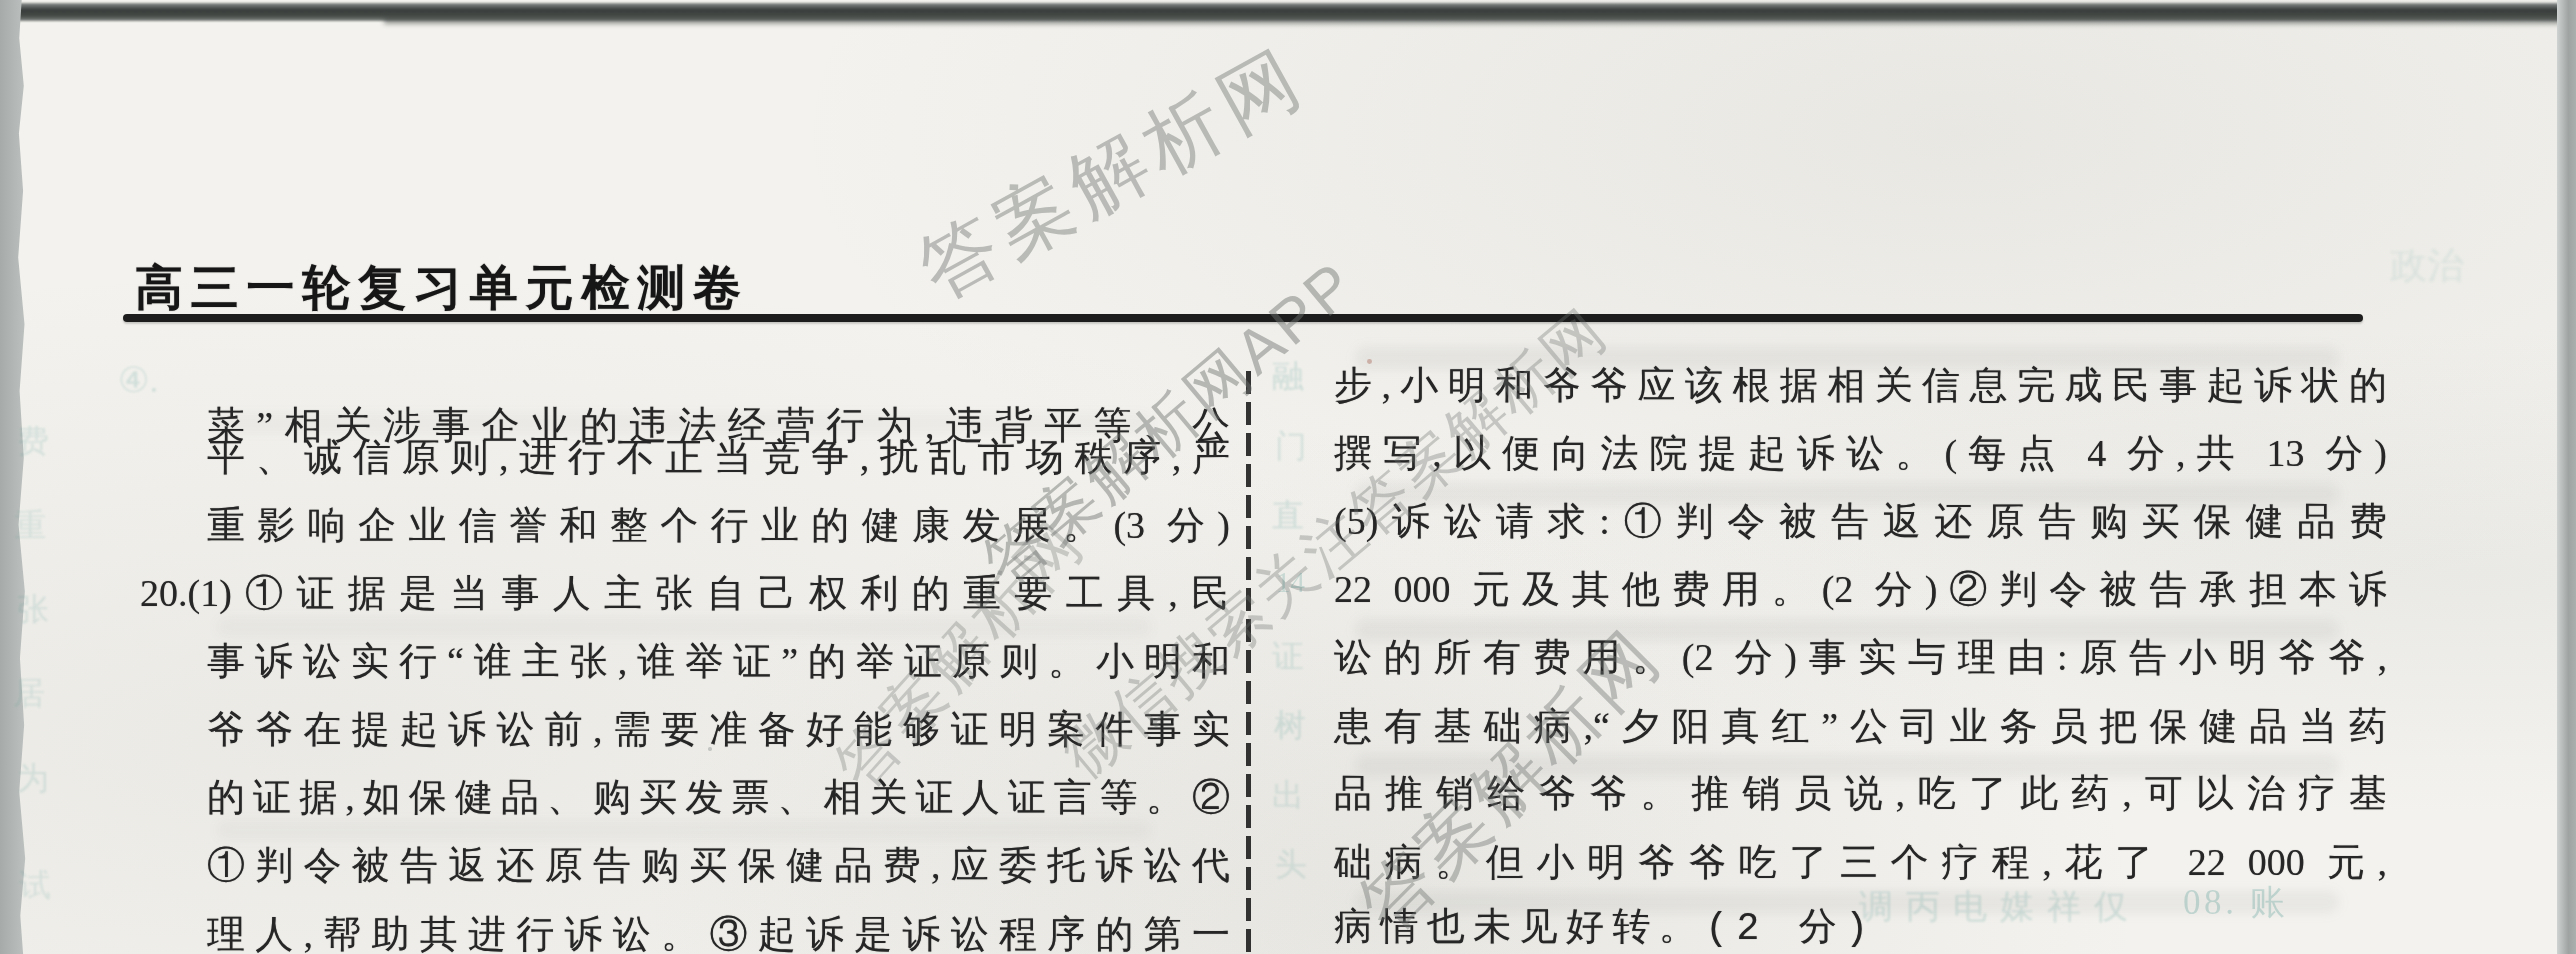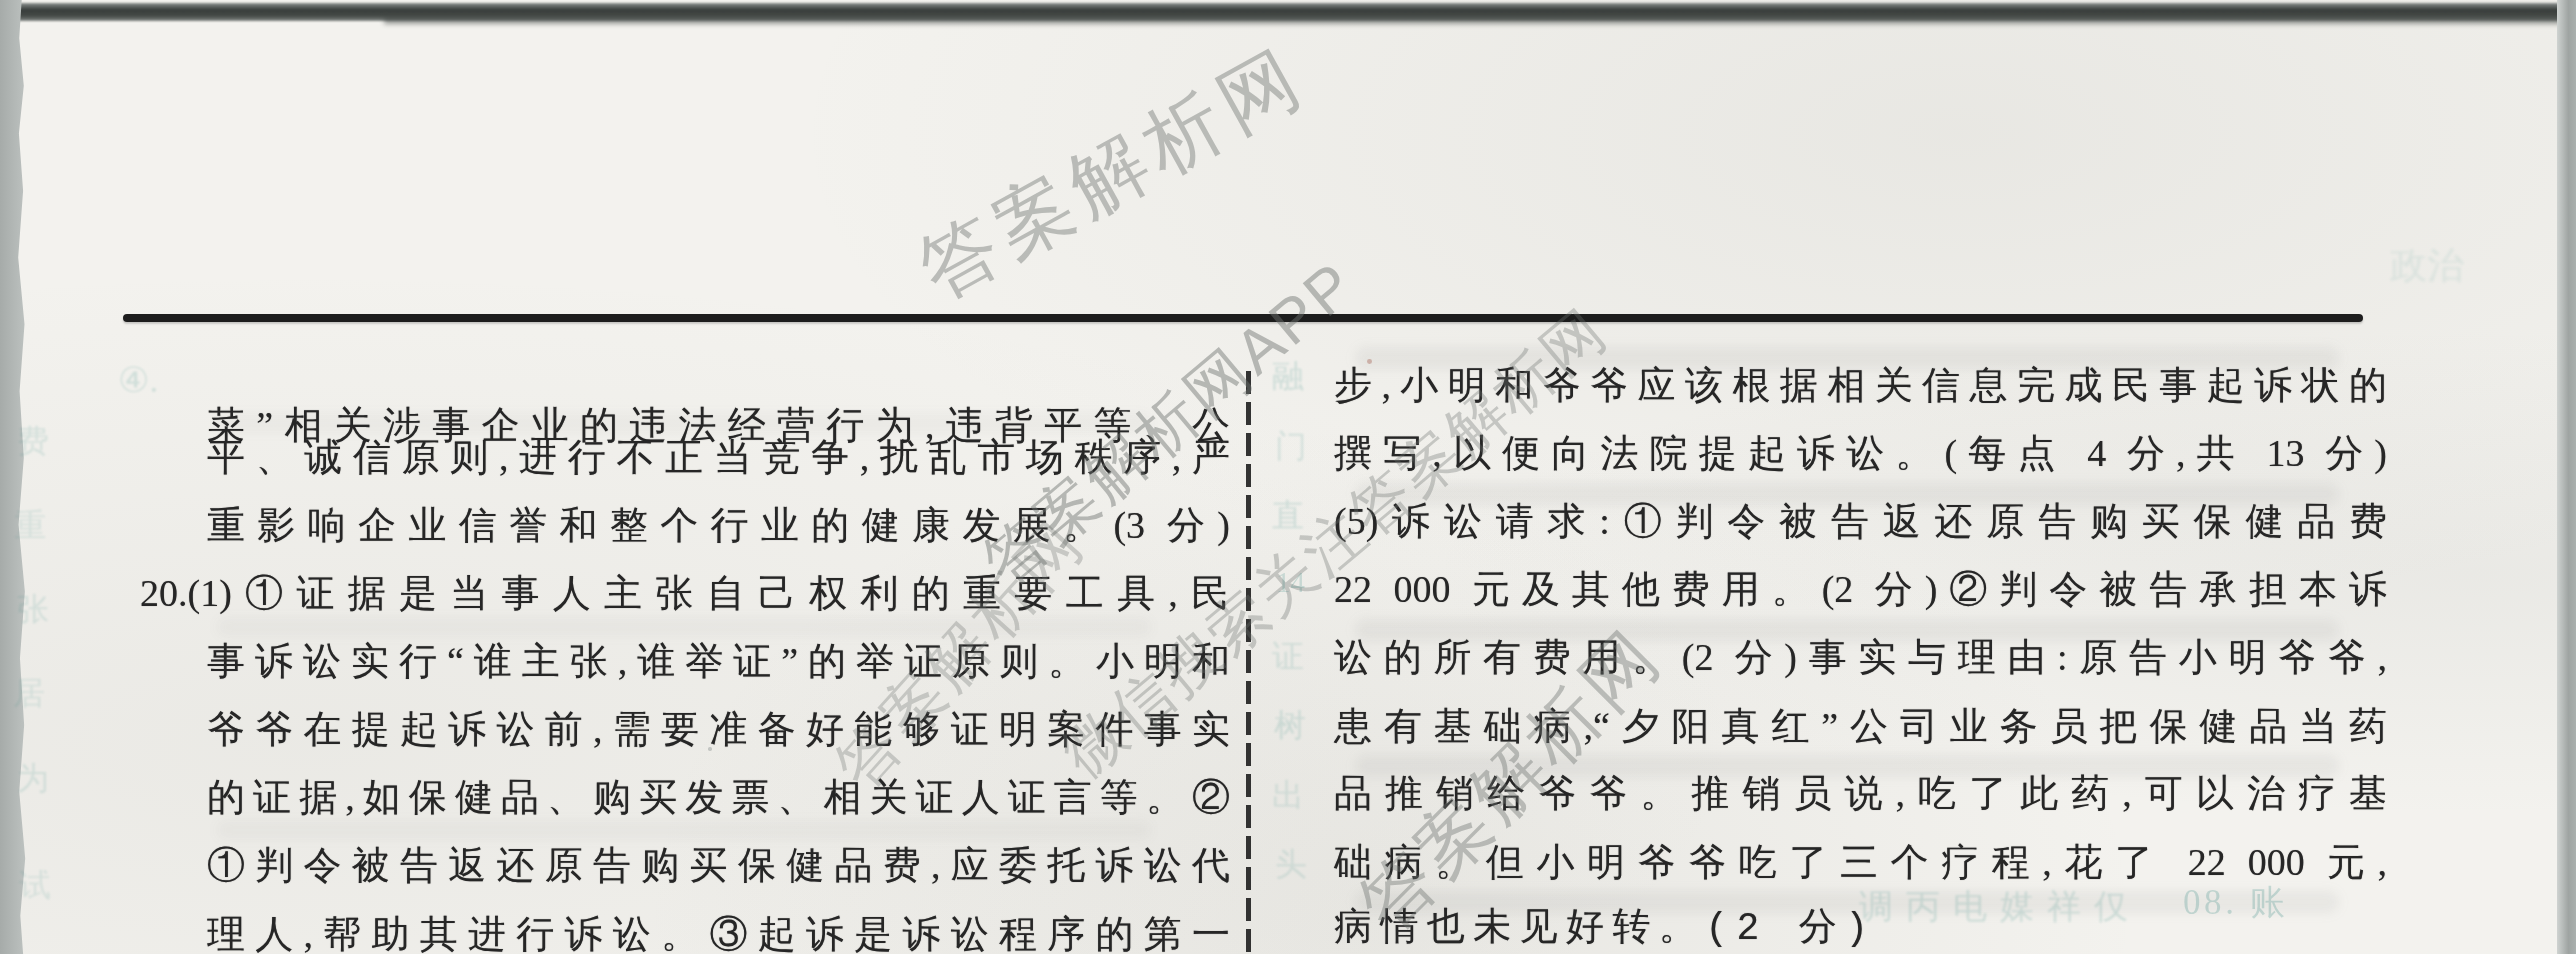--- a/index.html
+++ b/index.html
@@ -62,20 +62,21 @@
 
 <div class="page">
 
   <div class="blotches"></div>
 
   <div class="band"></div>
   <div class="band2"></div>
   <div class="edge-left"></div>
   <div class="edge-right"></div>
 
+  <div class="title">高三一轮复习单元检测卷</div>
   <div class="rule"></div>
 
   <div class="divider"></div>
 
   <div class="bleed" style="left:1355px;top:347px;width:984px;height:21.6px;"></div>
   <div class="bleed" style="left:1355px;top:483px;width:984px;height:21.6px;"></div>
   <div class="bleed" style="left:1355px;top:619px;width:984px;height:21.6px;"></div>
   <div class="bleed" style="left:1355px;top:755px;width:984px;height:21.6px;"></div>
   <div class="bleed" style="left:1355px;top:891px;width:984px;height:21.6px;"></div>
   <div class="bleed" style="left:216px;top:413px;width:936px;height:20.4px;opacity:.6;"></div>

